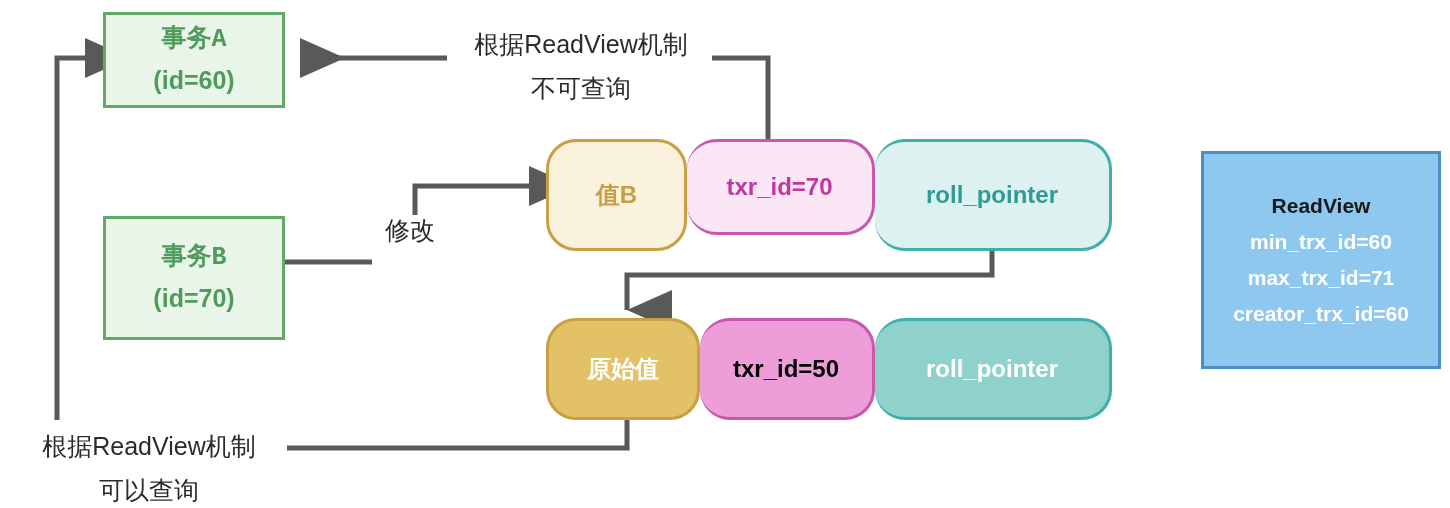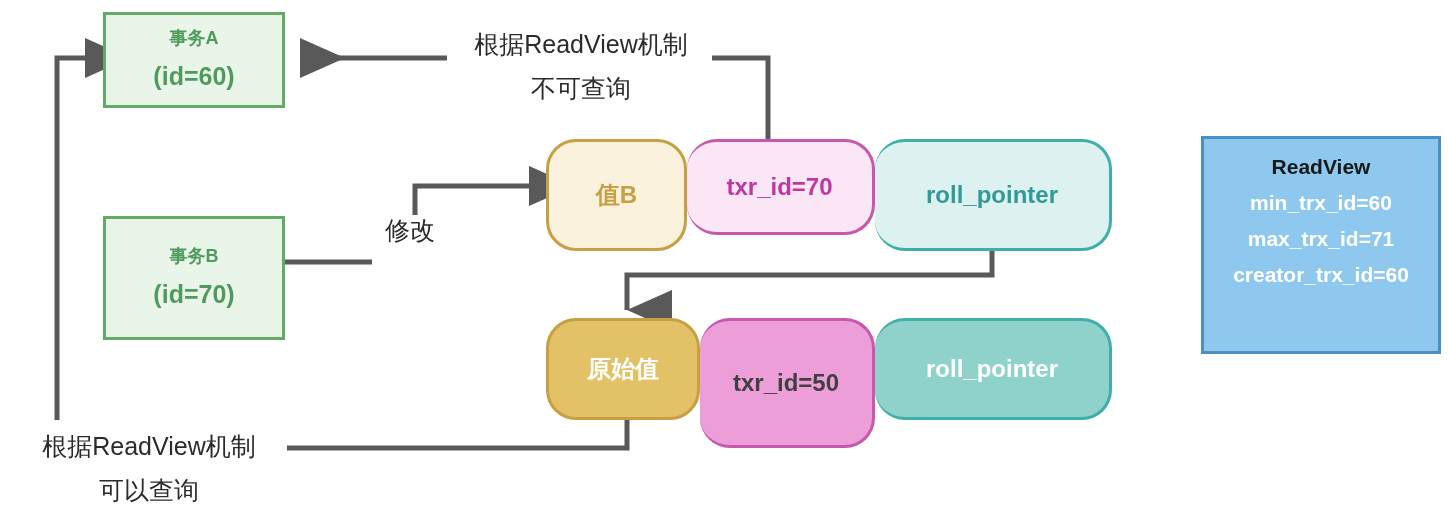--- a/index.html
+++ b/index.html
@@ -30,21 +30,21 @@
     background: #eaf5ea;
     border: 3px solid #61aa68;
     color: #4f9b5b;
     display: flex;
     flex-direction: column;
     align-items: center;
     justify-content: center;
     font-weight: bold;
     z-index: 3;
   }
-  .txn-box .line1 { font-size: 18px; line-height: 1.1; }
+  .txn-box .line1 { font-size: 25px; line-height: 1.1; font-family: Liberation Mono, monospace; }
   .txn-box .line2 { font-size: 25px; line-height: 1.1; margin-top: 14px; }
 
   #txnA { left: 103px; top: 12px;  width: 182px; height: 96px; }
   #txnB { left: 103px; top: 216px; width: 182px; height: 124px; }
 
   
   .record-row {
     position: absolute;
     display: flex;
     z-index: 3;
@@ -60,37 +60,37 @@
     border-radius: 30px;
   }
 
   #row1 { left: 546px; top: 139px; }
   #row1 .c-value   { width: 141px; height: 112px; background:#faf2dd; border:3px solid #c89f42; color:#c89f42; }
   #row1 .c-trx     { width: 188px; height: 96px; background:#fbe6f6; border:3px solid #c758ae; border-left:none; color:#c0389f; }
   #row1 .c-pointer { width: 237px; height: 112px; background:#ddf2f0; border:3px solid #3fafa9; border-left:none; color:#2f9a96; }
 
   #row2 { left: 546px; top: 318px; }
   #row2 .c-value   { width: 154px; height: 102px; background:#e3c267; border:3px solid #c89f42; color:#ffffff; }
-  #row2 .c-trx     { width: 175px; height: 130px; background:#ed9ed8; border:3px solid #c758ae; border-left:none; color:#404040; }
+  #row2 .c-trx     { width: 175px; height: 102px; background:#ed9ed8; border:3px solid #c758ae; border-left:none; color:#000000; }
   #row2 .c-pointer { width: 237px; height: 102px; background:#8fd1cb; border:3px solid #3fafa9; border-left:none; color:#ffffff; }
 
   
   #readview {
     position: absolute;
-    left: 1201px; top: 136px;
+    left: 1201px; top: 151px;
     width: 240px; height: 218px;
     box-sizing: border-box;
     background: #8fc8ee;
     border: 3px solid #4a90c4;
     z-index: 3;
     display: flex;
     flex-direction: column;
     align-items: center;
     justify-content: flex-start;
-    padding-top: 16px;
+    padding-top: 40px;
   }
   #readview .rv-title {
     color: #17181a;
     font-size: 21px;
     font-weight: bold;
   }
   #readview .rv-item {
     color: #ffffff;
     font-size: 21px;
     font-weight: bold;

